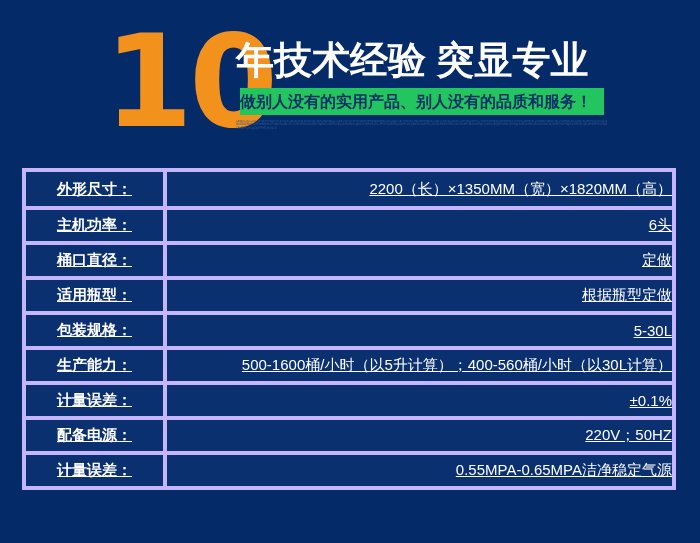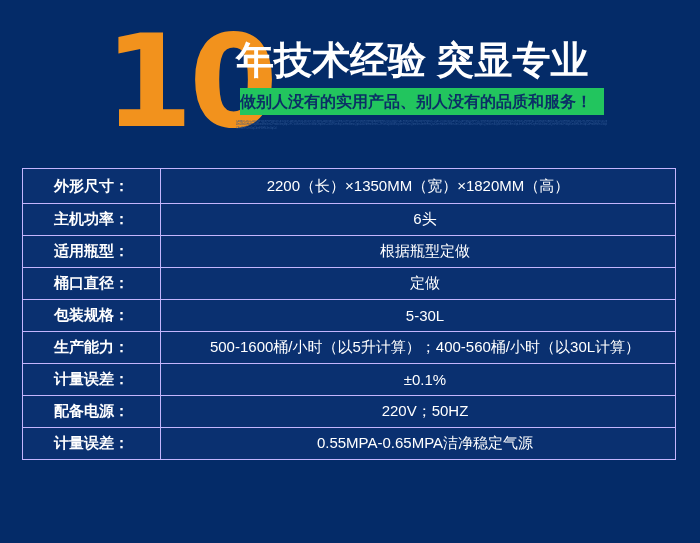--- a/index.html
+++ b/index.html
@@ -101,40 +101,41 @@
   .spec-table {
     position: absolute;
     left: 22px;
     top: 168px;
     width: 654px;
     border-collapse: collapse;
     table-layout: fixed;
   }
 
   .spec-table td {
-    border: 1px solid #c4b5fd;
+    border: 4px solid #c4b5fd;
     background: #0A3070;
     height: 31px;
     padding: 0;
     vertical-align: middle;
     color: #FFFFFF;
     font-size: 15px;
     font-weight: bold;
     white-space: nowrap;
     overflow: hidden;
+    text-decoration: underline;
   }
 
   .spec-table td.cell-label {
     width: 133px;
     text-align: center;
     padding: 0 2px;
   }
 
   .spec-table td.cell-value {
-    text-align: center;
+    text-align: right;
     padding-left: 14px;
     font-weight: normal;
   }
 
   .spec-table tr:first-child td.cell-value {
     padding-left: 0;
   }
 
   .spec-table tr:first-child td {
     height: 34px;
@@ -161,28 +162,28 @@
     <tbody>
         <tr>
           <td class="cell-label">外形尺寸：</td>
           <td class="cell-value">2200（长）×1350MM（宽）×1820MM（高）</td>
         </tr>
         <tr>
           <td class="cell-label">主机功率：</td>
           <td class="cell-value">6头</td>
         </tr>
         <tr>
+          <td class="cell-label">桶口直径：</td>
+          <td class="cell-value">定做</td>
+        </tr>
+        <tr>
           <td class="cell-label">适用瓶型：</td>
           <td class="cell-value">根据瓶型定做</td>
         </tr>
         <tr>
-          <td class="cell-label">桶口直径：</td>
-          <td class="cell-value">定做</td>
-        </tr>
-        <tr>
           <td class="cell-label">包装规格：</td>
           <td class="cell-value">5-30L</td>
         </tr>
         <tr>
           <td class="cell-label">生产能力：</td>
           <td class="cell-value">500-1600桶/小时（以5升计算）；400-560桶/小时（以30L计算）</td>
         </tr>
         <tr>
           <td class="cell-label">计量误差：</td>
           <td class="cell-value">±0.1%</td>

